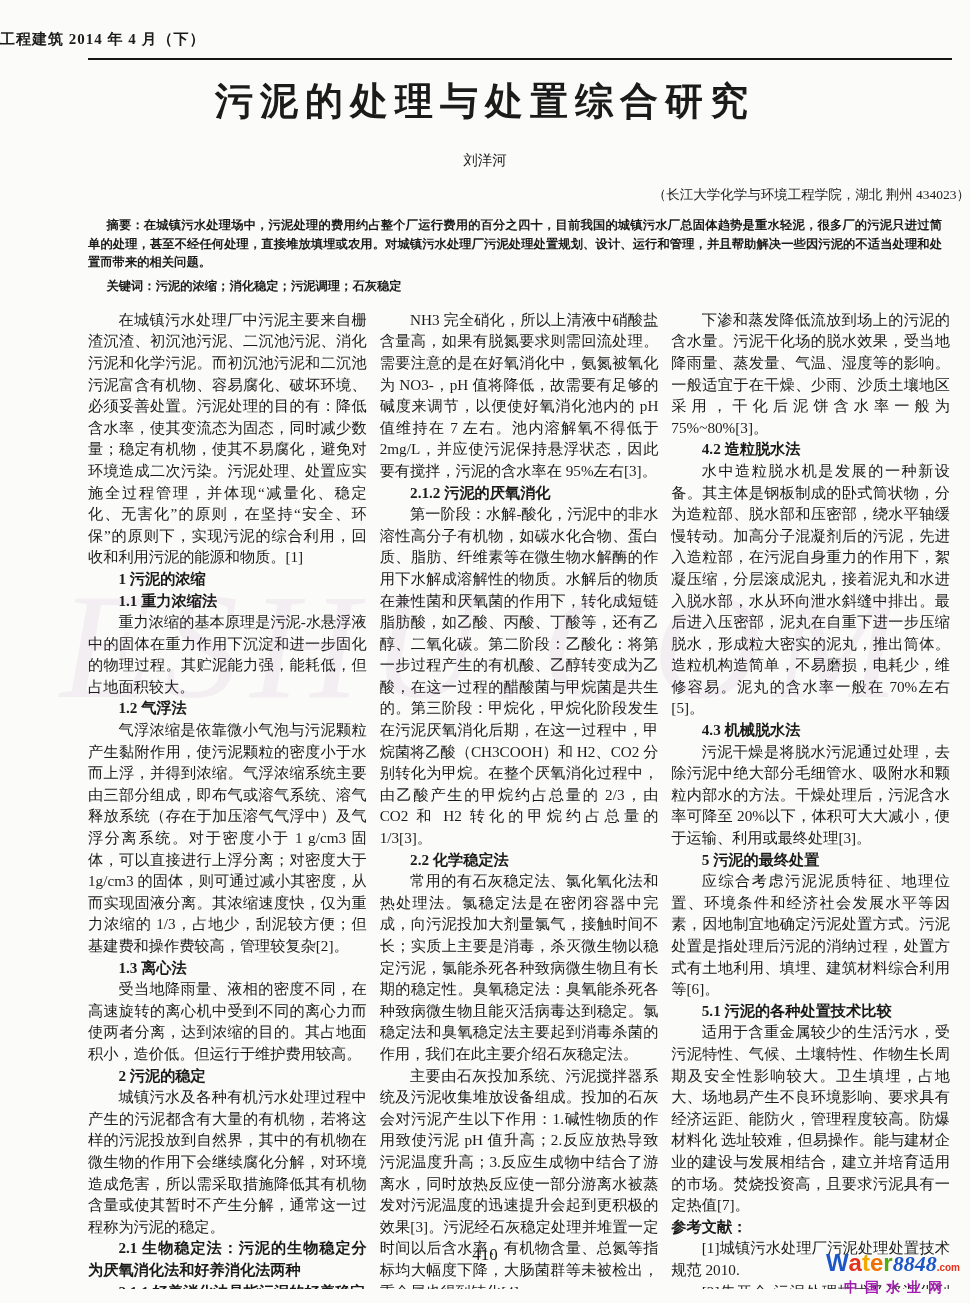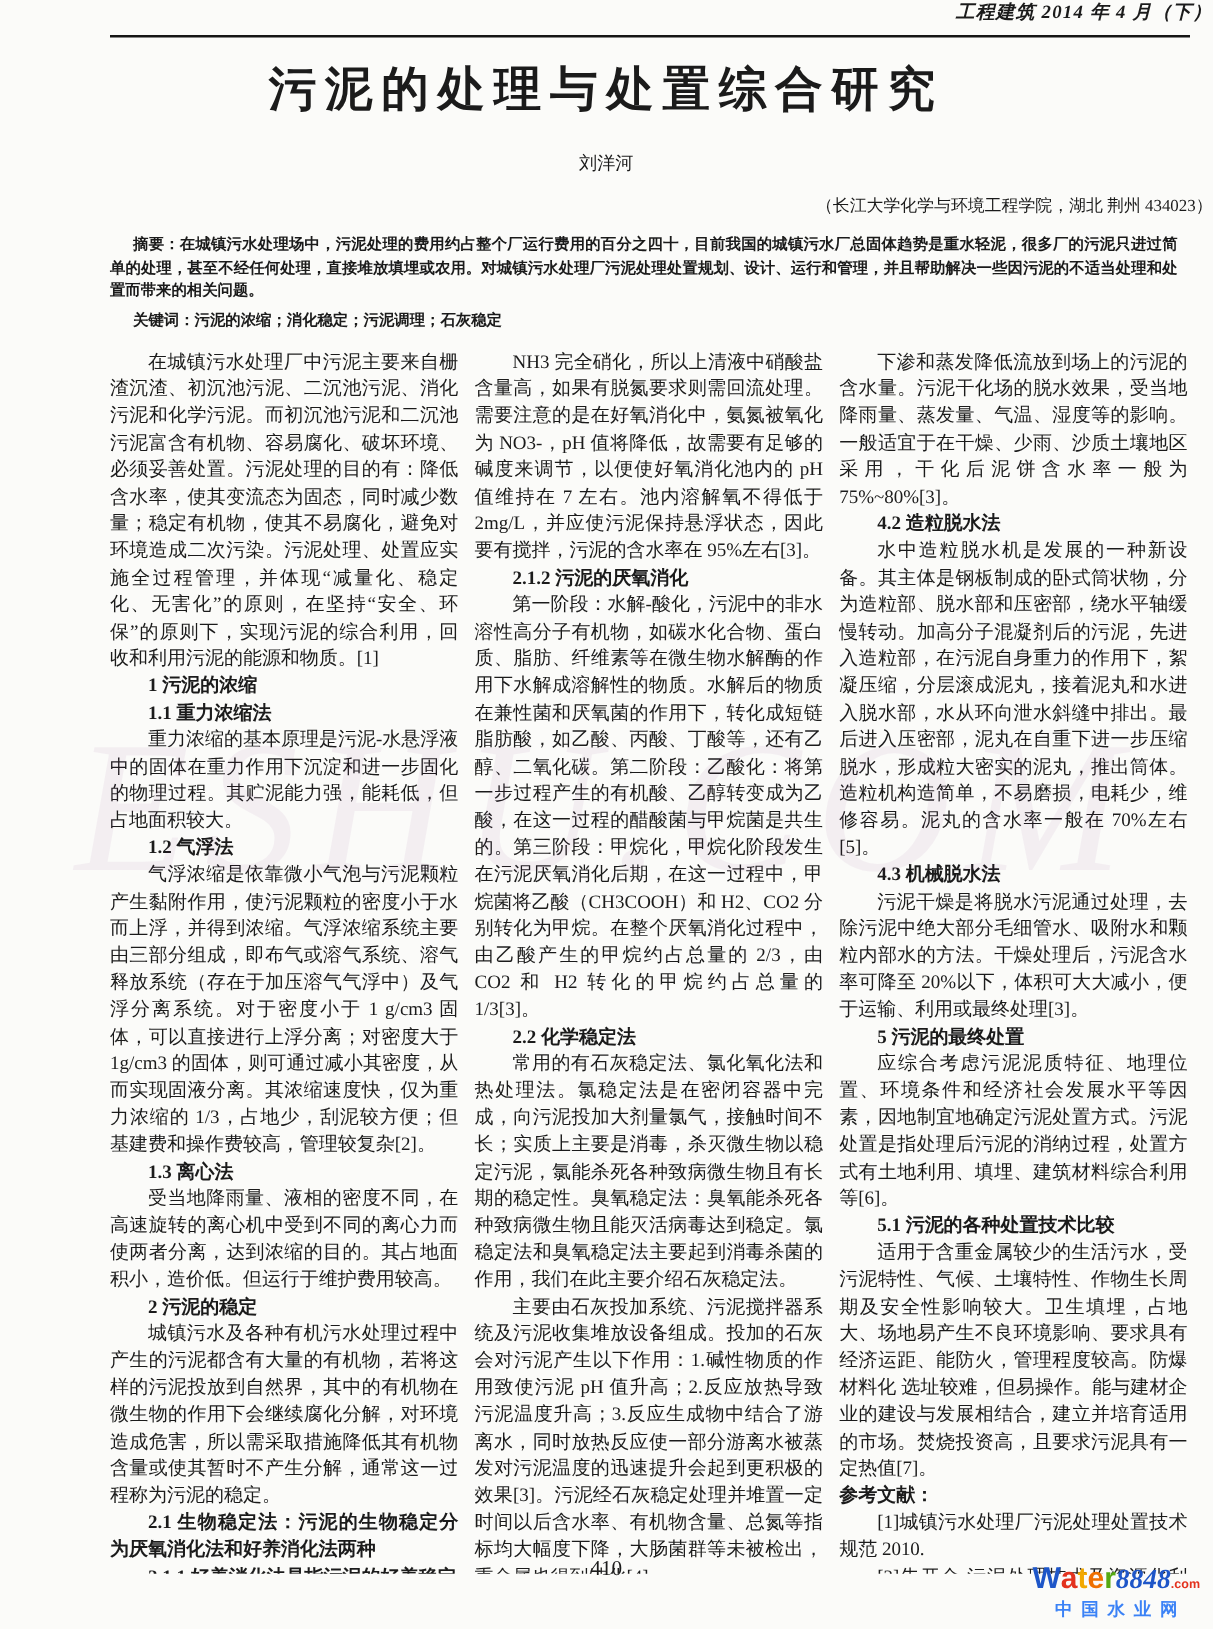--- a/index.html
+++ b/index.html
@@ -7,25 +7,25 @@
     width:970px;height:1303px;
     background:#fbfbf9;
     color:#1b1b1b;
     font-family:"Liberation Serif", serif;
     position:relative;
     overflow:hidden;
   }
   .page{position:relative;width:970px;height:1303px;}
 
   .journal-header{
-    text-align:right;
+    padding-top:30px;
+    text-align:left;
     font-size:15px;
     font-weight:bold;
     letter-spacing:1px;
-    font-style:italic;
   }
   .head-rule{
     border:0;border-top:2px solid #151515;
     margin:9px 18px 0 88px;
   }
   .paper-title{
     margin-top:16px;
     text-align:center;
     font-size:38px;
     font-weight:bold;
@@ -185,16 +185,16 @@
         <p class="heading-flush">参考文献：</p>
         <p class="ref">[1]城镇污水处理厂污泥处理处置技术规范 2010.</p>
         <p class="ref">[2]朱开金 污泥处理技术及资源化利用 化学工业出版社 2007.</p>
       </div>
   </div>
 
   <div class="page-number">410</div>
 
   <div class="site-watermark">
     <div class="brand-line"><span class="ltr" style="color: rgb(30, 86, 200);">W</span><span class="ltr" style="color: rgb(227, 50, 30);">a</span><span class="ltr" style="color: rgb(242, 168, 0);">t</span><span class="ltr" style="color: rgb(239, 112, 0);">e</span><span class="ltr" style="color: rgb(86, 169, 18);">r</span><span class="brand-num" style="color: rgb(30, 86, 200);">8848</span><span class="brand-dotcom" style="color: rgb(227, 50, 30);">.com</span></div>
-    <div class="brand-sub" style="color: #3b82f6;">中国水业网</div>
+    <div class="brand-sub" style="color: #a21caf;">中国水业网</div>
   </div>
 
 </div>
 
 </body></html>

